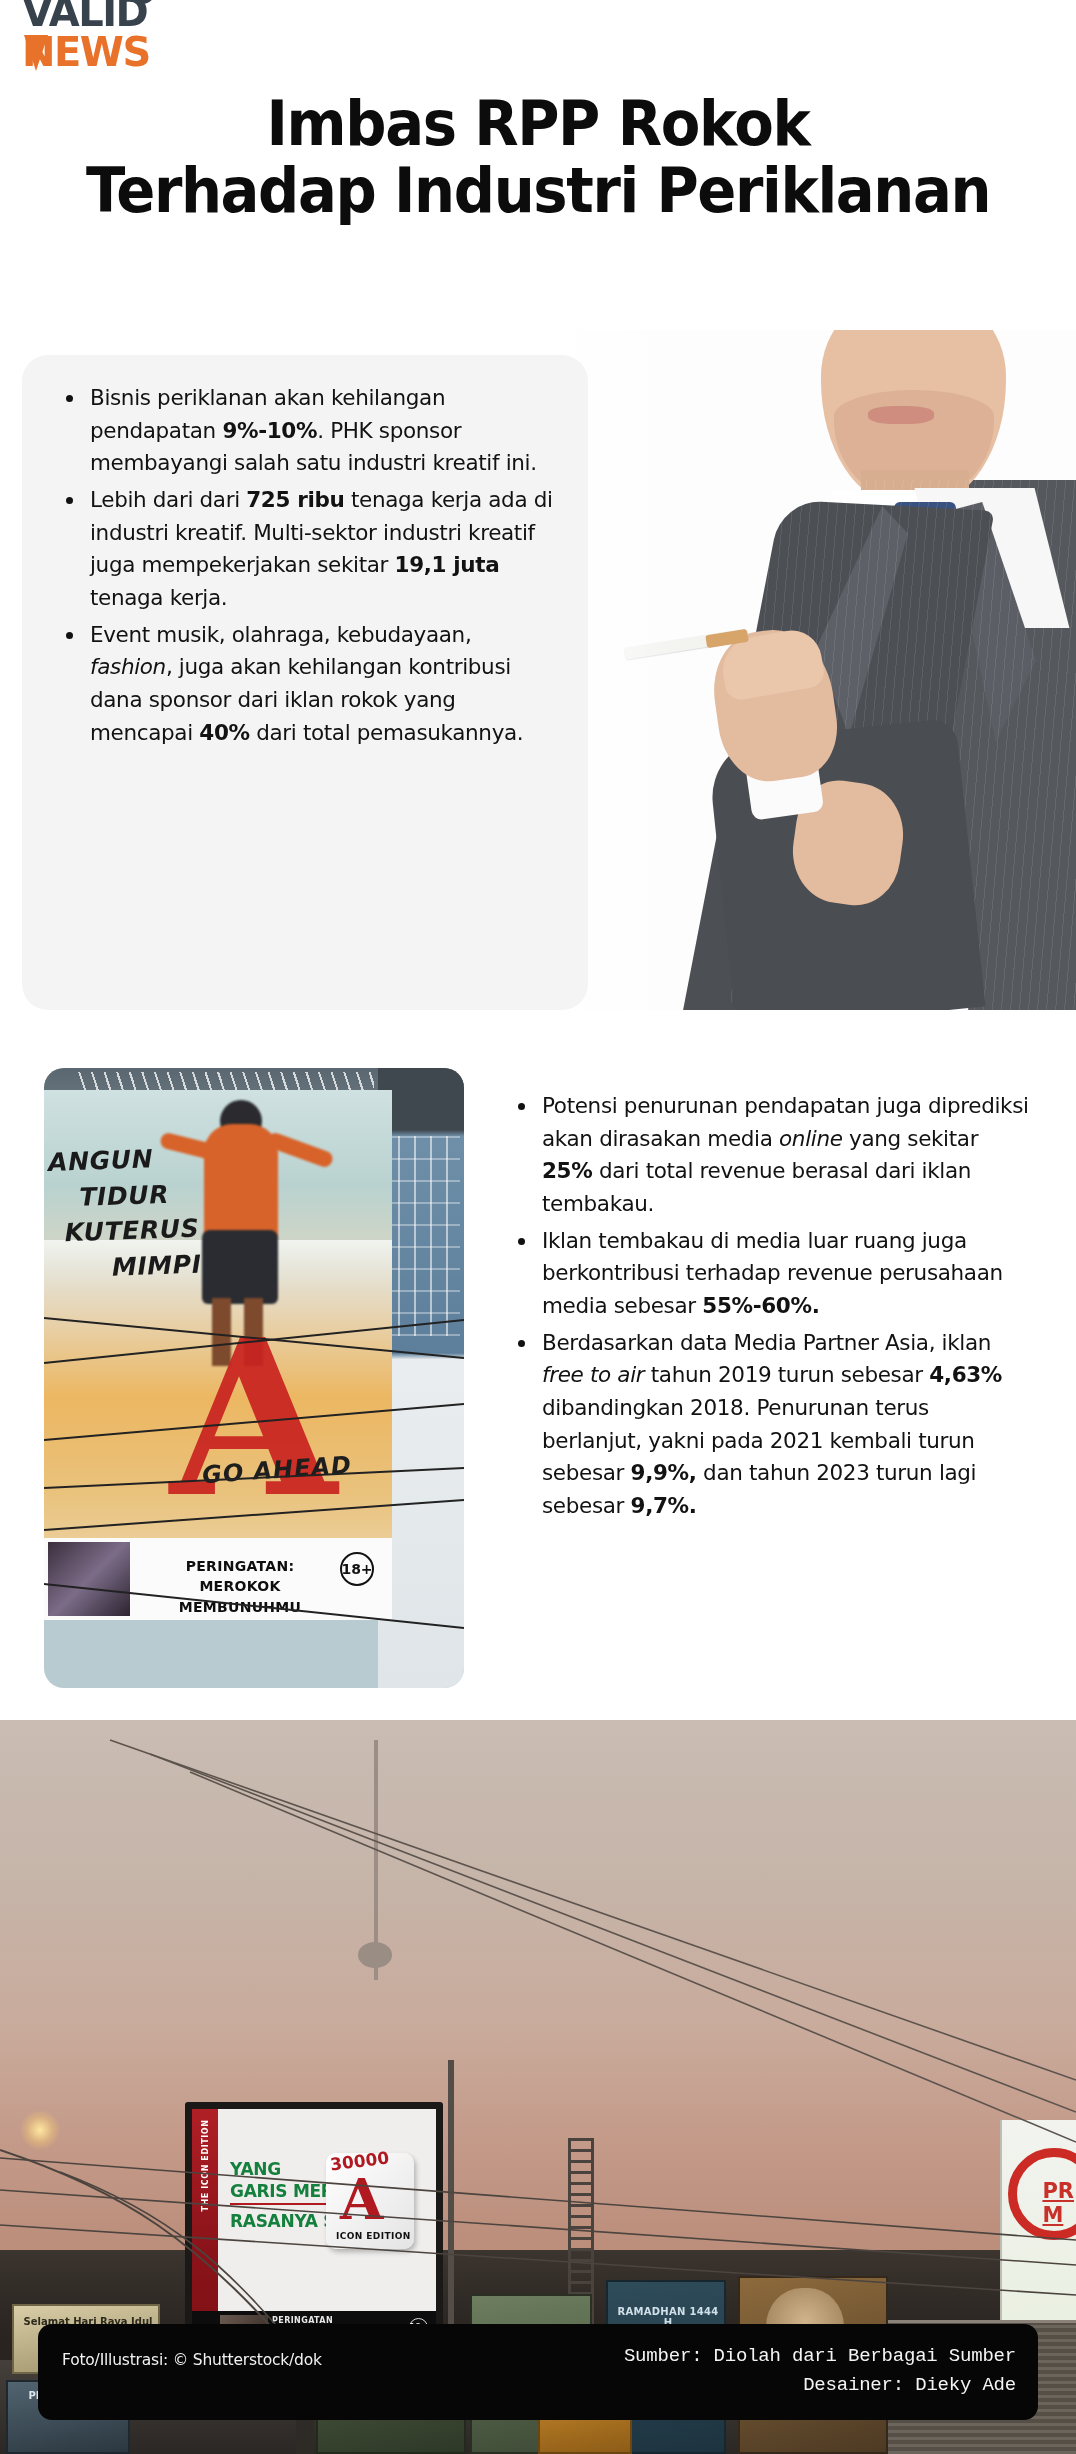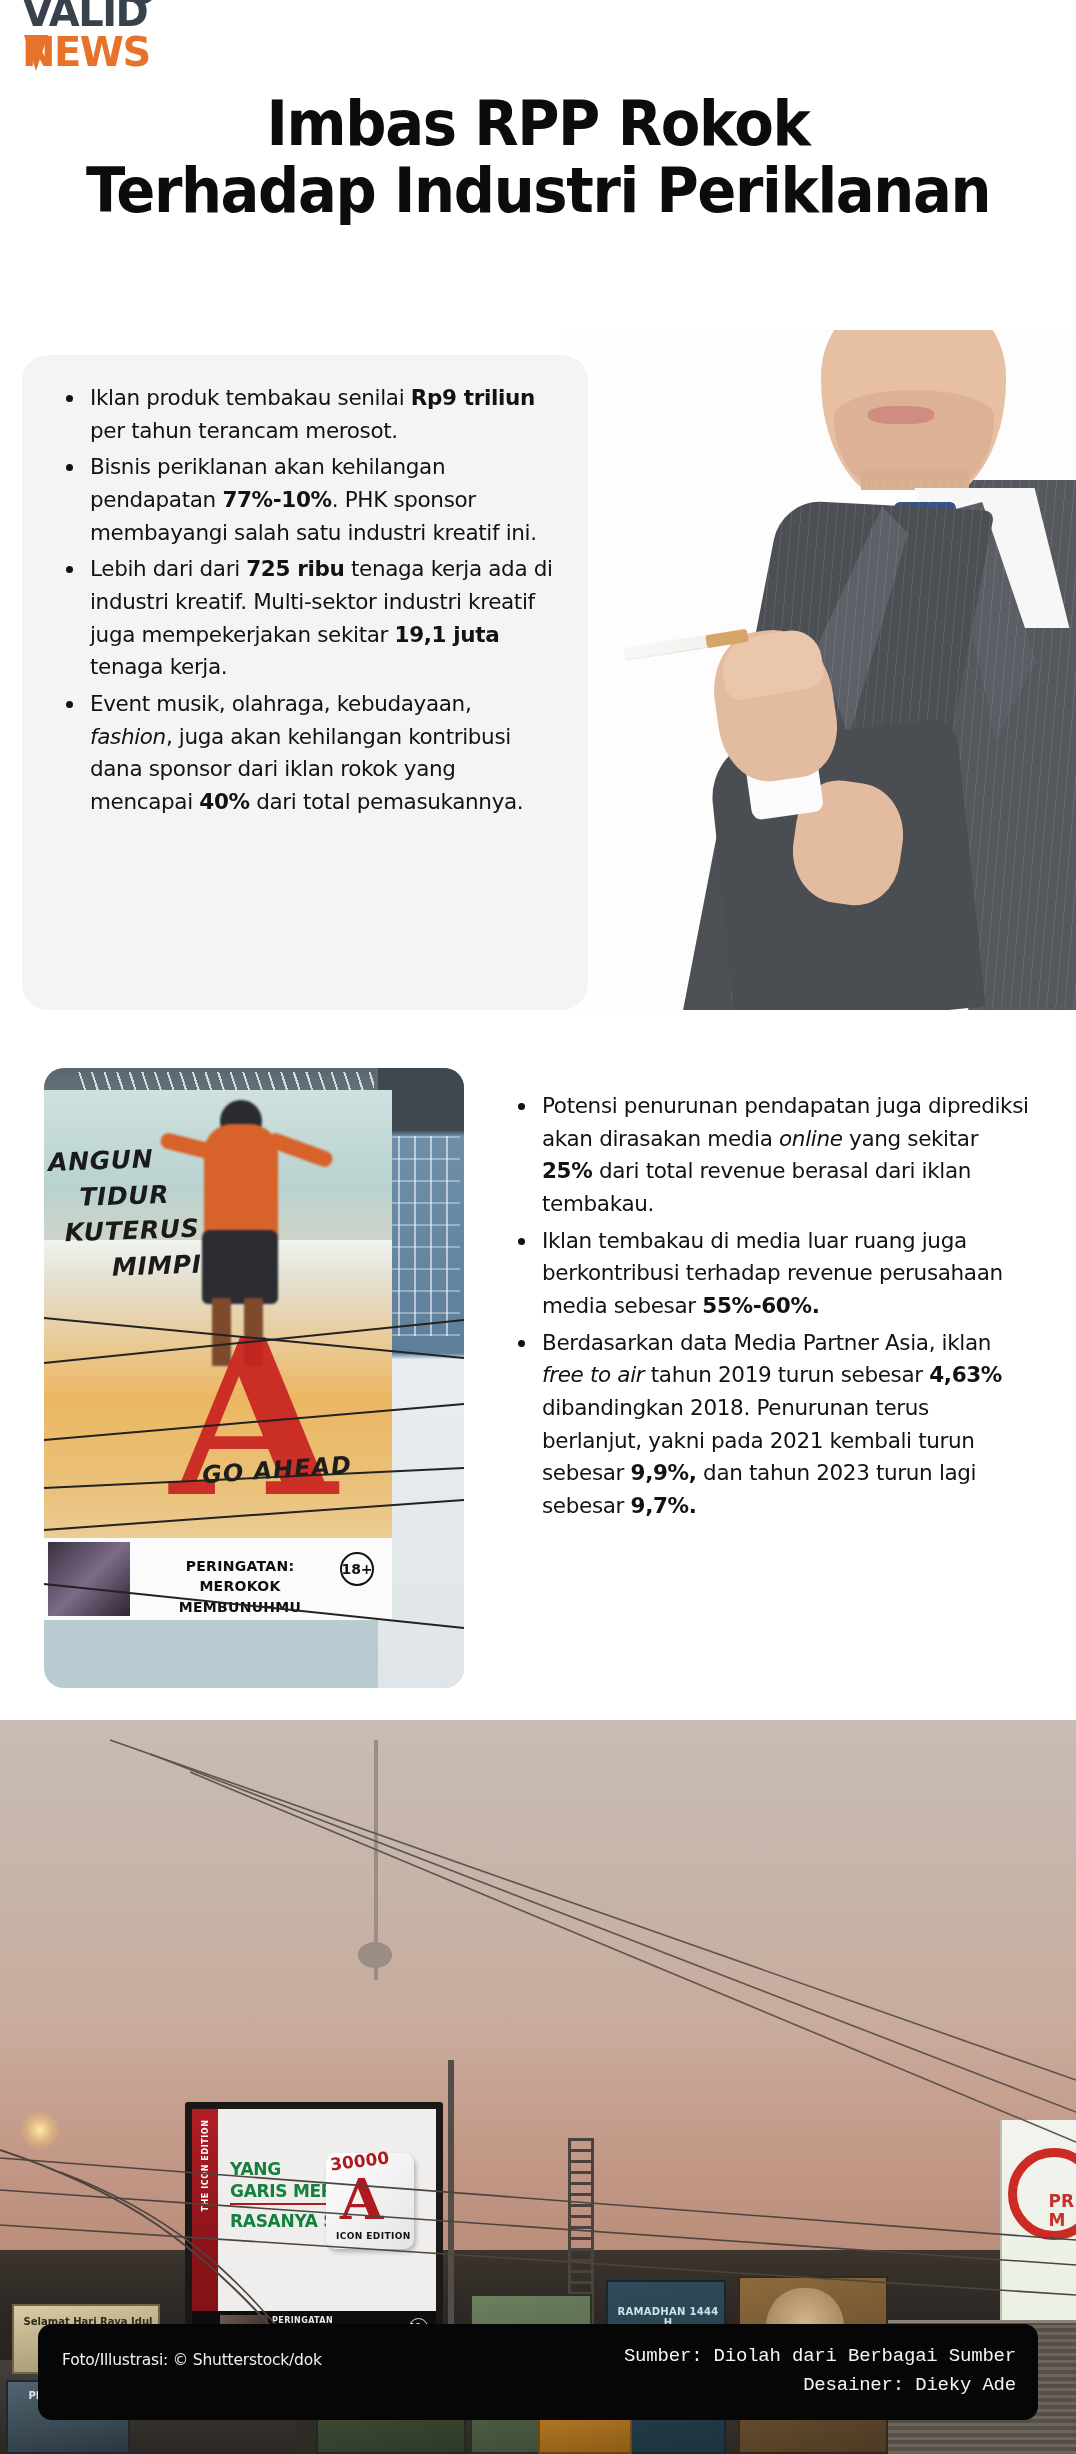--- a/index.html
+++ b/index.html
@@ -692,24 +692,24 @@
     width: 76px; height: 334px;
     background: linear-gradient(180deg,#f2f3ef 0%,#eaf0e2 60%,#d9c869 100%);
     border-left: 2px solid #bdbdb4;
   }
   .st-rightsign-ring {
     position: absolute; right: -24px; top: 28px;
     width: 92px; height: 92px;
     border: 9px solid #cc2a25; border-radius: 50%;
   }
   .st-rightsign-t {
-    position: absolute; right: 2px; top: 72px;
-    font-family: "DejaVu Sans", sans-serif;
-    font-weight: 700; font-size: 17px;
-    color: #c8312a; line-height: 1.12;
+    position: absolute; right: 2px; top: 60px;
+    font-family: "DejaVu Sans", sans-serif;
+    font-weight: 700; font-size: 21px;
+    color: #c8312a; line-height: 1.12; text-decoration: underline;
   }
   .st-shop {
     position: absolute; left: 880px; top: 600px;
     width: 196px; height: 134px;
     background: repeating-linear-gradient(0deg,#6c655c 0 3px,#554f48 3px 7px);
     border-top: 3px solid #8b8379;
   }
   .st-wires {
     position: absolute; left: 0; top: 0;
     width: 1076px; height: 734px;
@@ -798,24 +798,21 @@
         <div class="bm-cig"></div>
         <div class="bm-cig-filter"></div>
         <div class="bm-fade-left"></div>
       </div>
     </div>
 
     <div class="sec1-card"></div>
 
     <ul class="blist sec1-list">
       <li>
-        <span>Iklan produk tembakau senilai </span><b>Rp9 triliun</b><span> per tahun terancam merosot.</span>
-      </li>
-      <li>
-        <span>Bisnis periklanan akan kehilangan pendapatan </span><b>77%-10%</b><span>. PHK sponsor membayangi salah satu industri kreatif ini.</span>
+        <span>Bisnis periklanan akan kehilangan pendapatan </span><b>9%-10%</b><span>. PHK sponsor membayangi salah satu industri kreatif ini.</span>
       </li>
       <li>
         <span>Lebih dari dari </span><b>725 ribu</b><span> tenaga kerja ada di industri kreatif. Multi-sektor industri kreatif juga mempekerjakan sekitar </span><b>19,1 juta</b><span> tenaga kerja.</span>
       </li>
       <li>
         <span>Event musik, olahraga, kebudayaan, </span><i>fashion</i><span>, juga akan kehilangan kontribusi dana sponsor dari iklan rokok yang mencapai </span><b>40%</b><span> dari total pemasukannya.</span>
       </li>
     </ul>
   </div>
 

